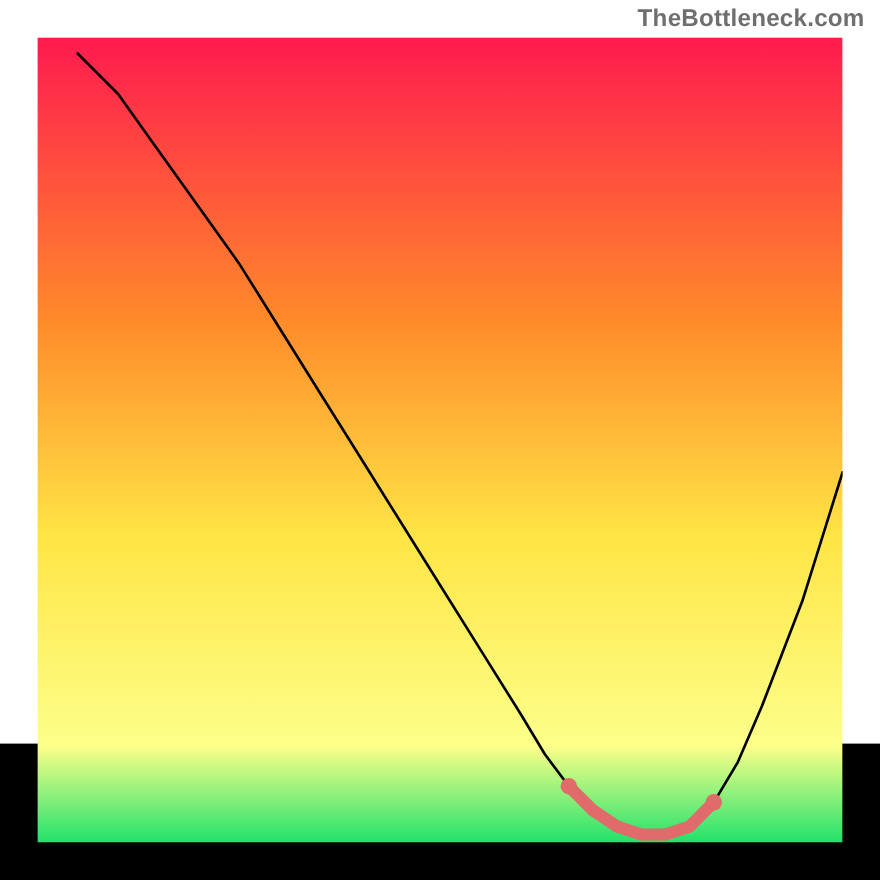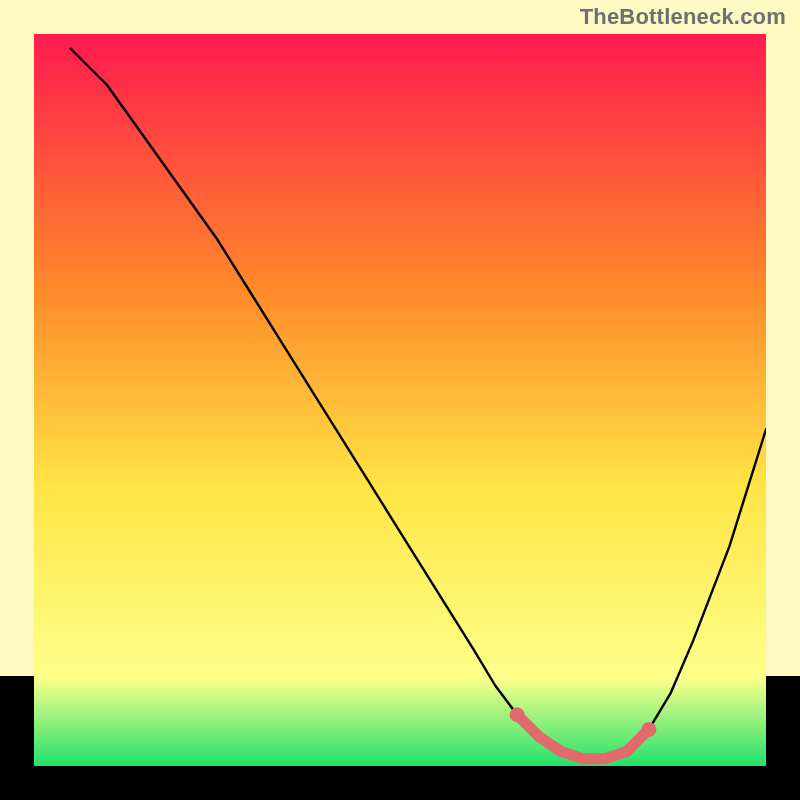--- a/index.html
+++ b/index.html
@@ -10,21 +10,21 @@
     background: #000;
     overflow: hidden;
     font-family: Arial, Helvetica, sans-serif;
   }
   .frame {
     position: absolute;
     left: 0;
     top: 0;
     width: 800px;
     height: 676px;
-    background: #fef9c3;
+    background: #ffffff;
   }
   .watermark {
     position: absolute;
     top: 4px;
     right: 14px;
     color: #6f6f6f;
     font-size: 22px;
     font-weight: 600;
     letter-spacing: 0.2px;
     text-align: right;

